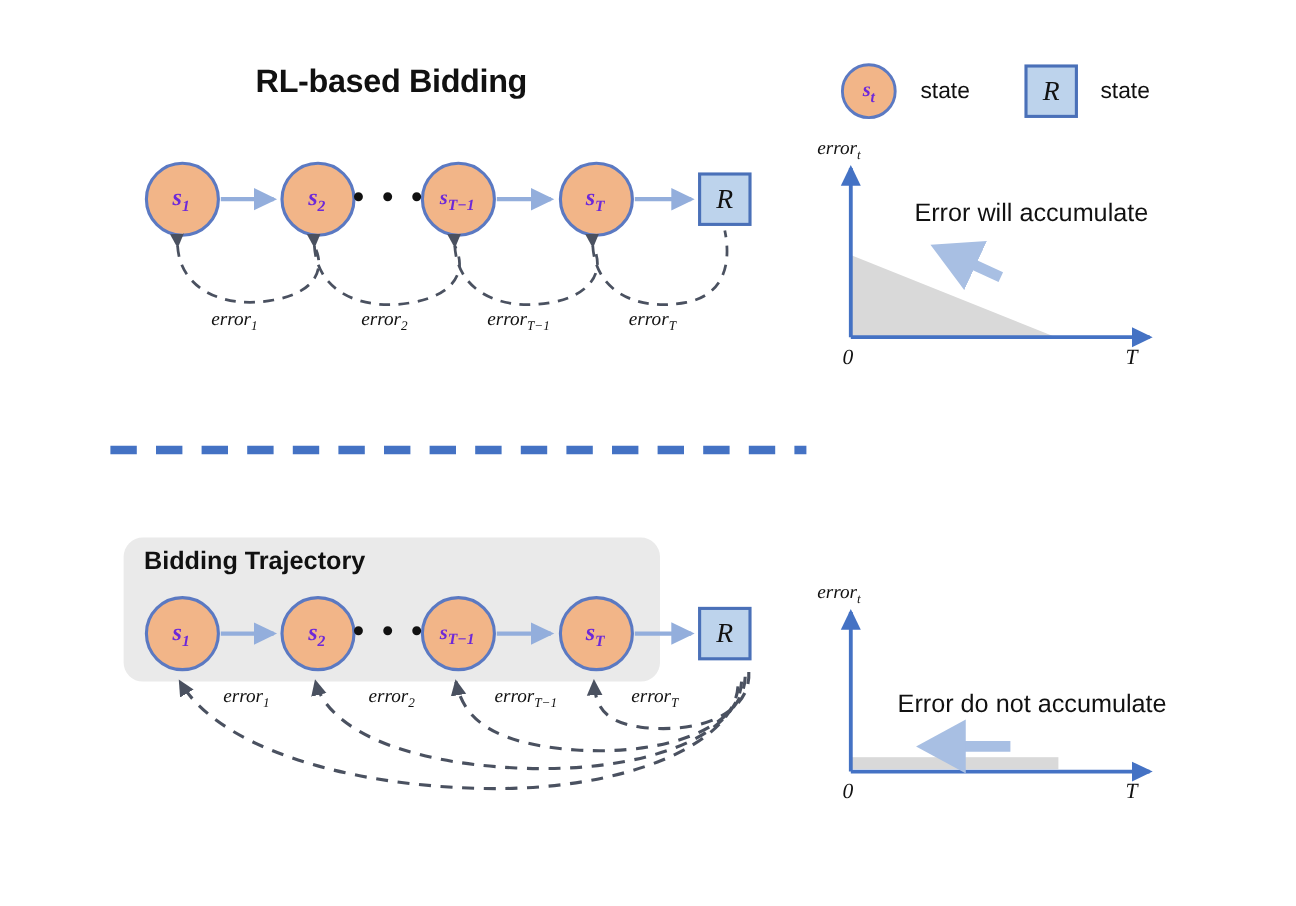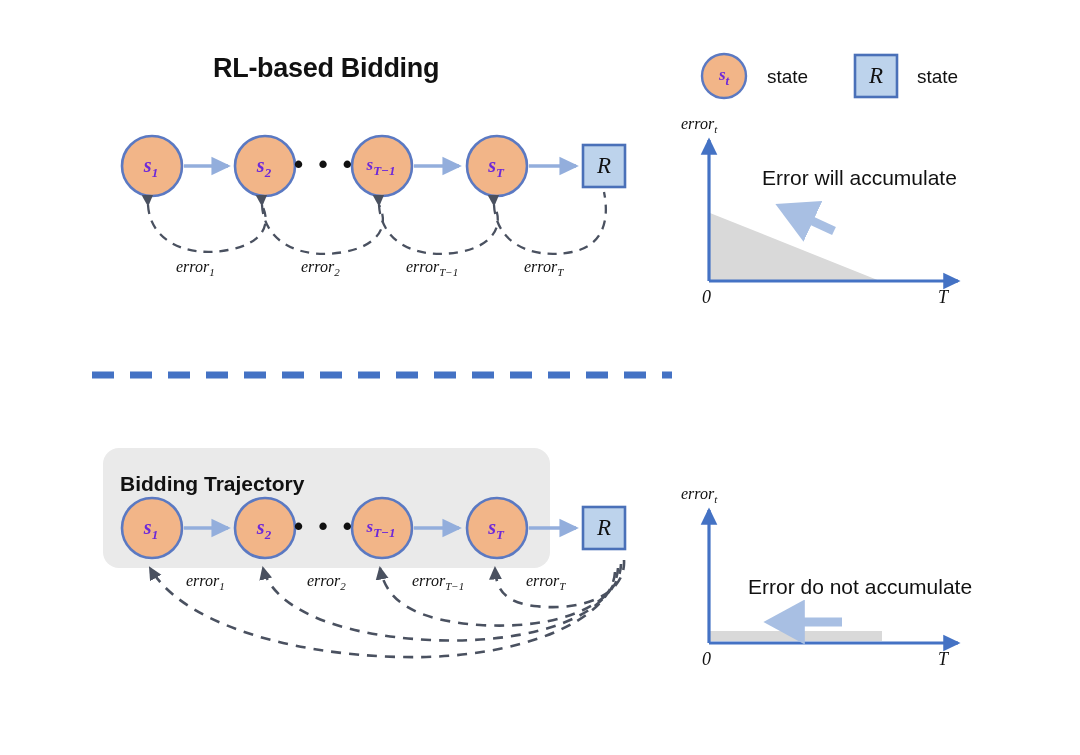--- a/index.html
+++ b/index.html
@@ -160,21 +160,21 @@
 
     <g>
       <rect x="710" y="631" width="172" height="10" fill="#D9D9D9"></rect>
       <line x1="709" y1="643" x2="709" y2="510" stroke="#4472C4" stroke-width="3.2" marker-end="url(#arrAxis)"></line>
       <line x1="709" y1="643" x2="958" y2="643" stroke="#4472C4" stroke-width="3.2" marker-end="url(#arrAxis)"></line>
       <line x1="842" y1="622" x2="785" y2="622" stroke="#A8BFE3" stroke-width="9" marker-end="url(#arrThickBlue)" stroke-linecap="butt"></line>
     </g>
   </svg>
 
   <div class="section-title" style="left:213px;top:53px;">RL-based Bidding</div>
-  <div class="box-title" style="left:120px;top:472px;">Bidding Trajectory</div>
+  <div class="box-title" style="left:120px;top:456px;">Bidding Trajectory</div>
 
   <div class="node-label small" style="left:724px;top:77px;">
     <span>s</span><sub>t</sub>
   </div>
   <div class="legend-text" style="left:767px;top:66px;">state</div>
   <div class="rbox-label" style="left:876px;top:76px;">R</div>
   <div class="legend-text" style="left:917px;top:66px;">state</div>
 
   <div class="node-label" style="left:151px;top:167px;">
     <span>s</span><sub>1</sub>

